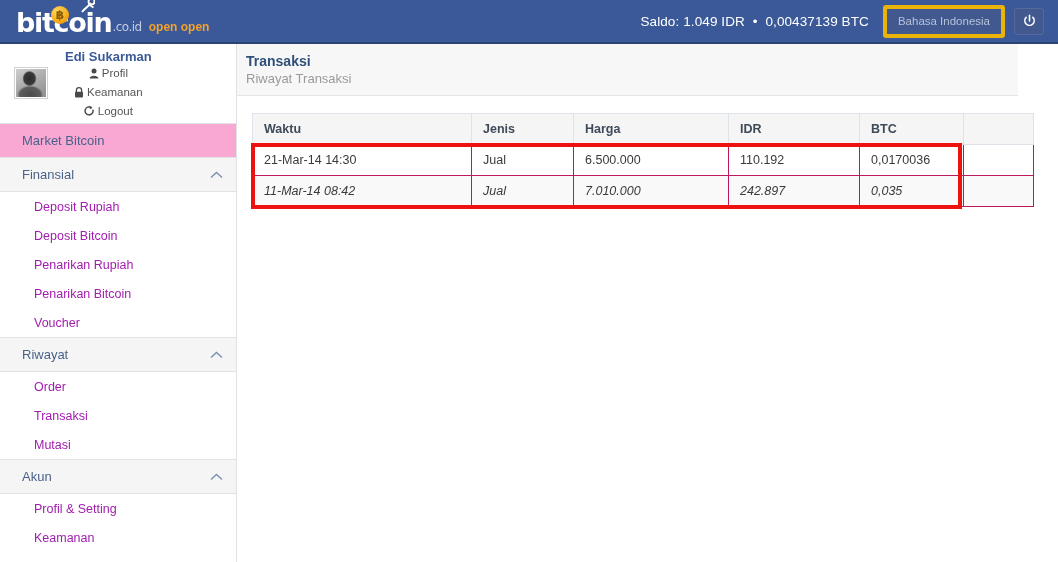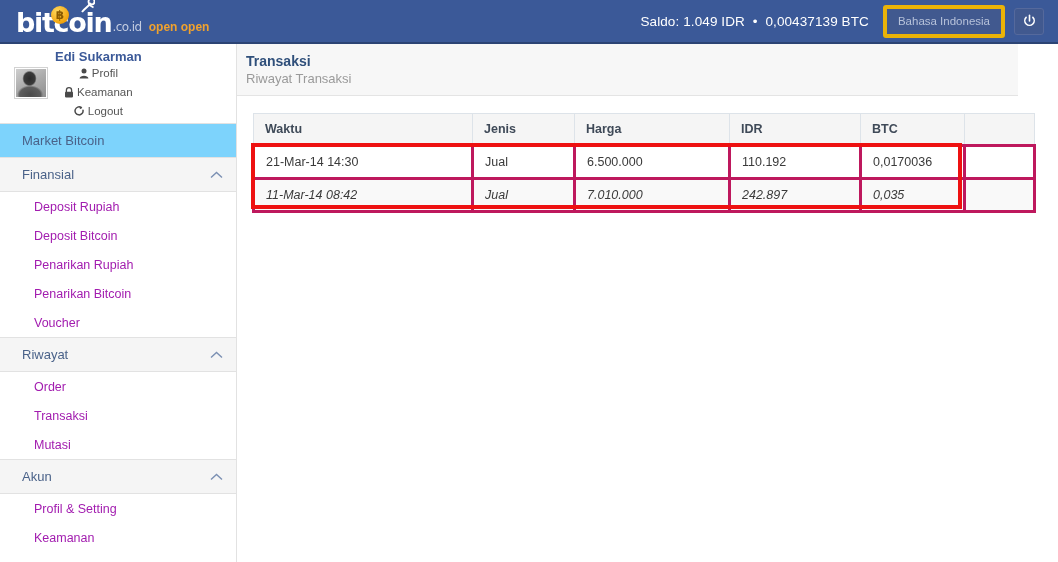--- a/index.html
+++ b/index.html
@@ -86,42 +86,42 @@
     width: 34px; height: 32px; flex: 0 0 34px;
     border: 1px solid #d2d2d2; padding: 1px; background: #fff;
   }
   .avatar-img {
     width: 100%; height: 100%;
     background:
       radial-gradient(ellipse 34% 40% at 45% 34%, #2b2b2b 0%, #3a3a3a 55%, rgba(58,58,58,0) 70%),
       radial-gradient(ellipse 58% 45% at 47% 92%, #4a4a4a 0%, #5d5d5d 60%, rgba(93,93,93,0) 75%),
       linear-gradient(150deg, #cfcfcf 0%, #aeaeae 45%, #8e8e8e 100%);
   }
-  .user-meta { margin-left: 7px; }
+  .user-meta { margin-left: 17px; }
   .user-name {
     color: #3b5998; font-size: 13px; font-weight: bold;
     line-height: 16px; margin-bottom: 2px;
   }
   .user-links {
     display: flex; align-items: center; gap: 7px;
     font-size: 11.5px; color: #555555; flex-direction: column;
   }
   .user-link { display: flex; align-items: center; gap: 3px; cursor: pointer; }
   .user-link svg { display: block; }
 
   .menu { border-top: 1px solid #e2e2e2; }
   .menu-head {
     height: 34px; display: flex; align-items: center;
     justify-content: space-between;
     padding: 0 14px 0 22px;
     background: #f5f5f5;
     border-bottom: 1px solid #e2e2e2;
     color: #4a6289; font-size: 13px; cursor: pointer;
   }
-  .menu-head.plain { background: #7dd3fc; }
+  .menu-head.plain { background: #f9a8d4; }
   .menu-head .chev { color: #7b90b3; }
   .menu-sub { background: #ffffff; border-bottom: 1px solid #e2e2e2; }
   .menu-item {
     height: 29px; display: flex; align-items: center;
     padding-left: 34px; color: #a21caf; font-size: 12.5px;
     cursor: pointer;
   }
   .sb-edge {
     position: absolute; top: 44px; left: 236px;
     width: 1px; height: 518px; background: #e2e2e2;
@@ -152,21 +152,21 @@
     table-layout: fixed; background: #ffffff;
   }
   table.txn th {
     background: #f5f5f5;
     border: 1px solid #dde3e9;
     text-align: left; font-size: 12.5px; font-weight: bold;
     color: #3f4a58; padding: 8px 0 8px 11px;
     height: 30px;
   }
   table.txn td {
-    border: 3px solid #be185d;
+    border: 1px solid #be185d;
     font-size: 12.5px; color: #3a3a3a;
     padding: 8px 0 8px 11px; height: 31px;
   }
   table.txn tr.stripe td { background: #f9f9f9; font-style: italic; }
 
   .col-waktu { width: 219px; }
   .col-jenis { width: 102px; }
   .col-harga { width: 155px; }
   .col-idr   { width: 131px; }
   .col-btc   { width: 104px; }

